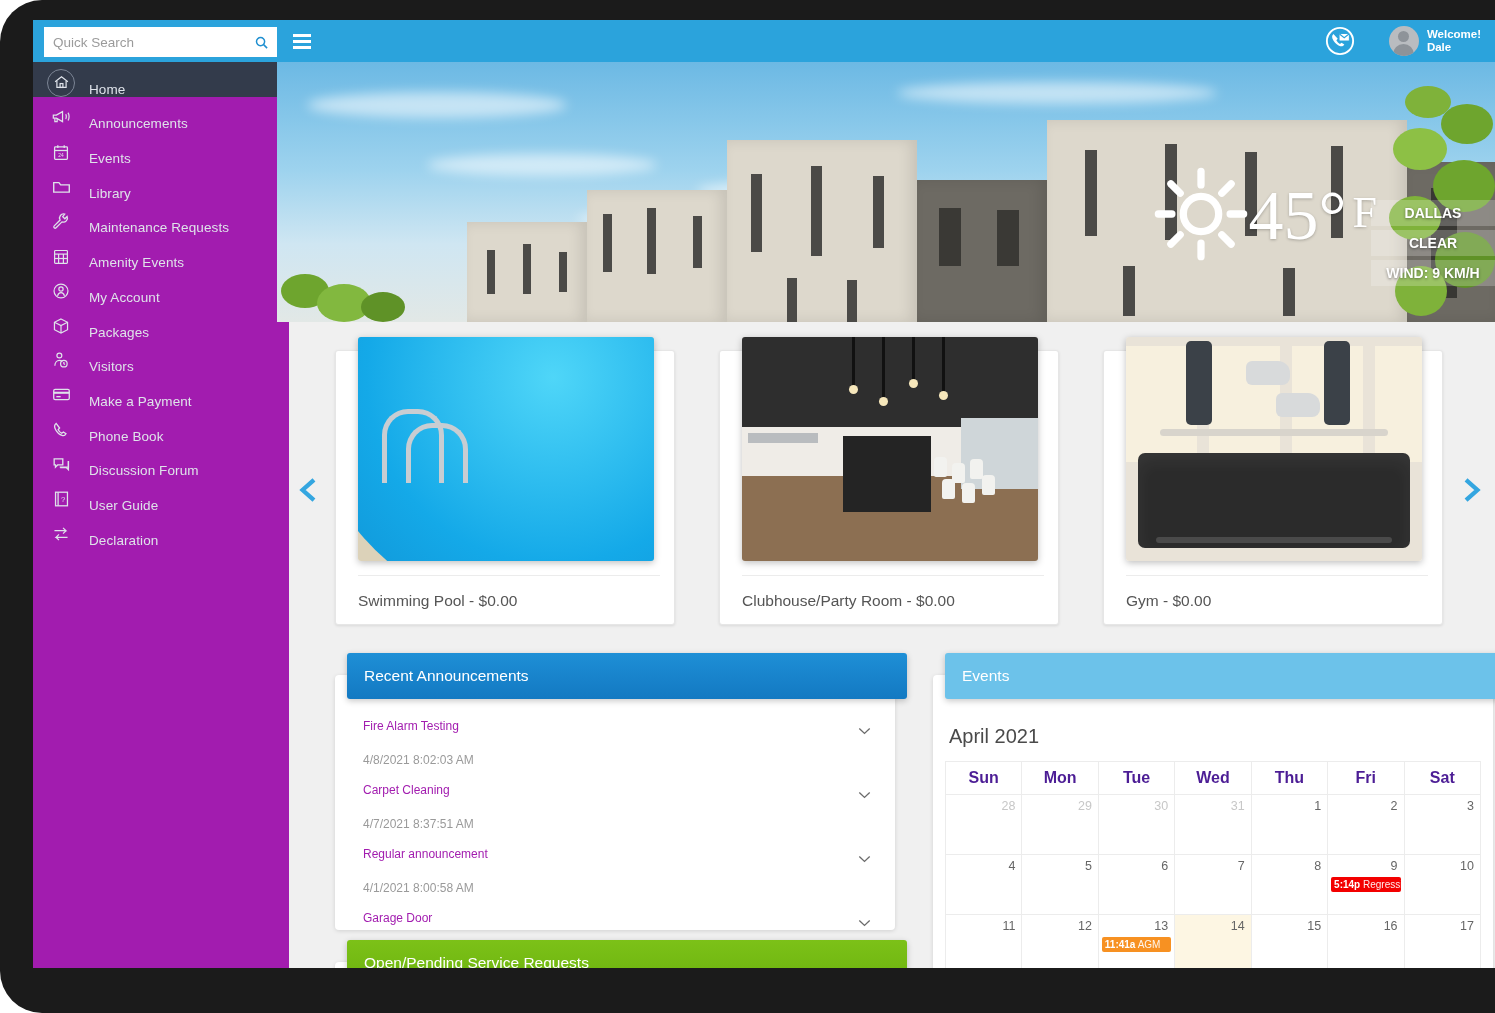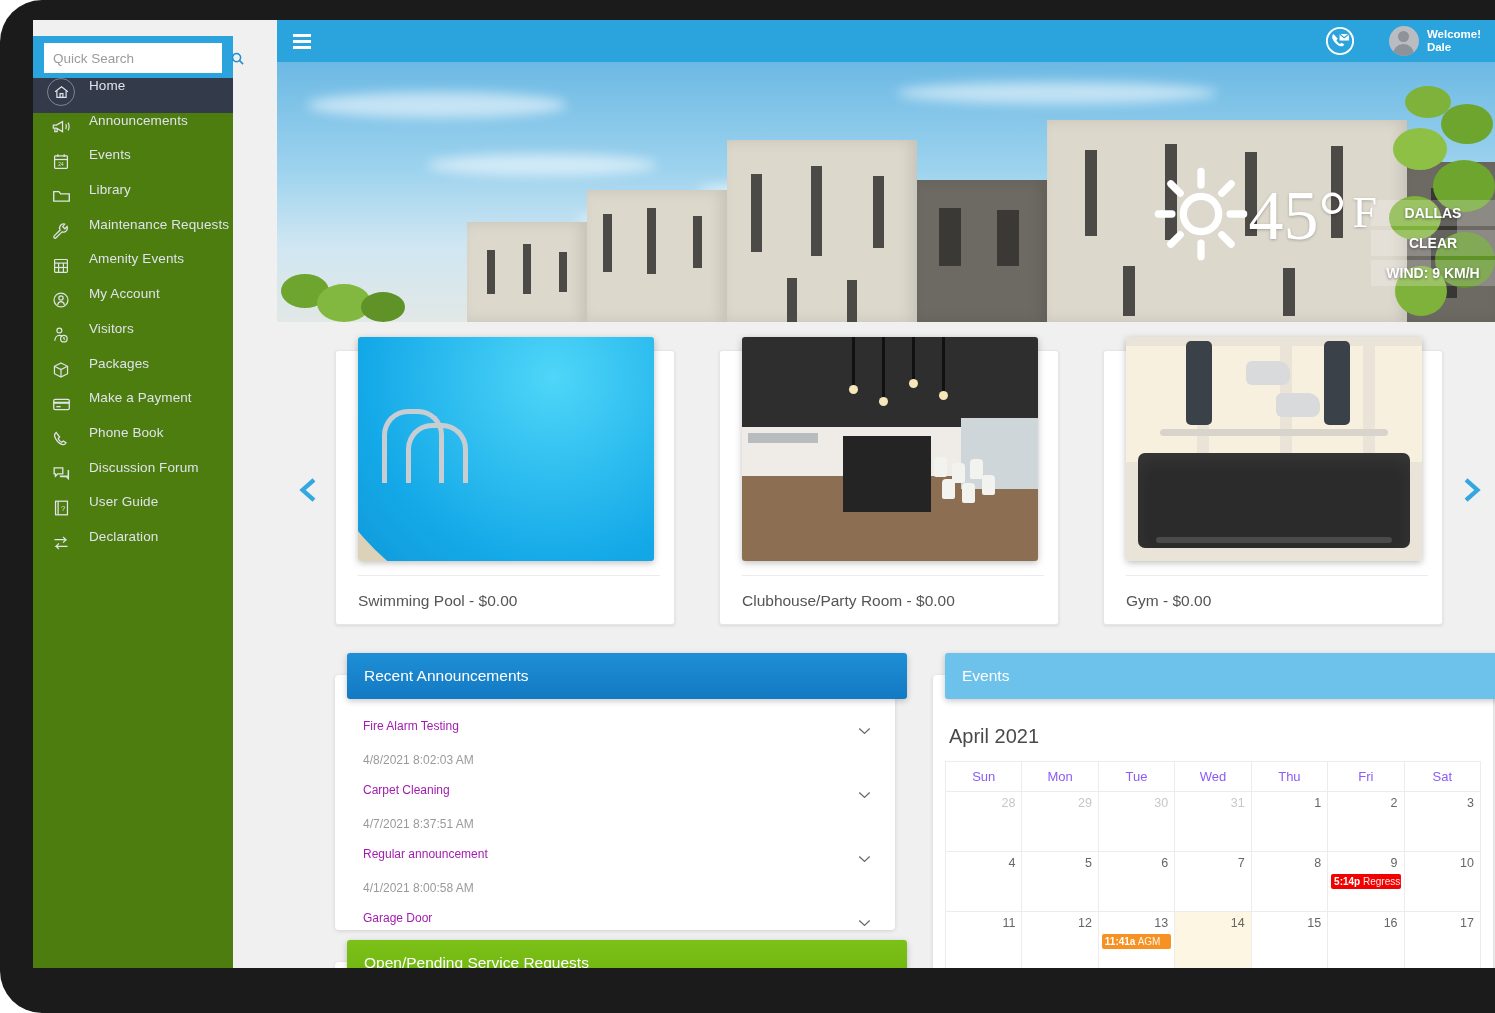--- a/index.html
+++ b/index.html
@@ -16,41 +16,40 @@
     border-radius: 42px 0 0 42px;
   }
   #viewport {
     position: absolute; left: 33px; top: 20px;
     width: 1462px; height: 948px;
     background: #f0f0f0;
     overflow: hidden;
   }
   
   #sidebar {
-    position: absolute; left: 0; top: 0; width: 200px; height: 948px;
-    background: #4d7c0f;
-    margin-top: 16px;
+    position: absolute; left: 0; top: 0; width: 256px; height: 948px;
+    background: #a21caf;
   }
   #search-wrap {
     height: 42px; background: #2ba3dc; padding: 7px 11px 7px 11px;
   }
   #search-box {
     position: relative; height: 30px; background: #ffffff;
     display: flex; align-items: center; padding: 0 9px;
   }
   #search-box input {
     border: 0; outline: 0; flex: 1; font-size: 13.5px;
     font-family: "Liberation Sans", sans-serif; color: #444;
     background: transparent;
   }
   #search-box input::placeholder { color: #9b9b9b; }
   .search-ico { width: 15px; height: 15px; flex: 0 0 15px; }
   .nav-list { list-style: none; }
   .nav-item {
-    display: flex; align-items: flex-start; height: 34.7px;
+    display: flex; align-items: flex-end; height: 34.7px;
     padding-left: 14px; cursor: pointer;
   }
   .nav-item.active { background: #333b4b; }
   .nav-ico {
     width: 28px; height: 28px; flex: 0 0 28px;
     display: flex; align-items: center; justify-content: center;
   }
   .nav-ico svg { display: block; }
   .nav-item.active .nav-ico {
     border: 1px solid #7c8595; border-radius: 50%;
@@ -219,21 +218,21 @@
   #ev-head { background: #6cc2ea; }
   #cal-month {
     position: absolute; left: 16px; top: 50px; font-size: 20px;
     color: #4a4a4a; font-weight: normal;
   }
   #cal {
     position: absolute; left: 12px; top: 86px; right: 12px;
     border-collapse: collapse; width: 536px; table-layout: fixed;
   }
   #cal th {
-    font-size: 13px; color: #8b5cf6; font-weight: normal; text-align: center;
+    font-size: 16px; color: #4c1d95; font-weight: bold; text-align: center;
     padding: 7px 0; border: 1px solid #ececec;
   }
   #cal td {
     height: 60px; border: 1px solid #ececec; vertical-align: top;
     text-align: right; padding: 4px 6px 0 4px; position: relative;
   }
   .dnum { font-size: 12.5px; color: #666; }
   .dnum.other { color: #c7c7c7; }
   td.today { background: #fdf6e3; }
   .ev-chip {
@@ -328,37 +327,37 @@
                 <circle cx="11" cy="11" r="8.5"></circle>
                 <circle cx="11" cy="8.5" r="2.6"></circle>
                 <path d="M6.8 17c.6-2.6 2.2-4 4.2-4s3.6 1.4 4.2 4"></path>
               </svg>
         </span>
         <span class="nav-label">My Account</span>
       </li>
       <li class="nav-item">
         <span class="nav-ico">
           <svg width="18" height="18" viewBox="0 0 22 22" fill="none" stroke="#dfe3ea" stroke-width="1.5">
+                <path d="M11 2.5l8 4v9l-8 4-8-4v-9z"></path>
+                <path d="M3 6.5l8 4 8-4"></path>
+                <line x1="11" y1="10.5" x2="11" y2="19.5"></line>
+              </svg>
+        </span>
+        <span class="nav-label">Packages</span>
+      </li>
+      <li class="nav-item">
+        <span class="nav-ico">
+          <svg width="18" height="18" viewBox="0 0 22 22" fill="none" stroke="#dfe3ea" stroke-width="1.5">
                 <circle cx="9" cy="5.5" r="3"></circle>
                 <path d="M3.5 18c0-4 2.5-6.5 5.5-6.5 1.4 0 2.6.5 3.6 1.4"></path>
                 <circle cx="14.5" cy="15.5" r="4"></circle>
                 <path d="M14.5 13.5v2l1.4 1"></path>
               </svg>
         </span>
         <span class="nav-label">Visitors</span>
-      </li>
-      <li class="nav-item">
-        <span class="nav-ico">
-          <svg width="18" height="18" viewBox="0 0 22 22" fill="none" stroke="#dfe3ea" stroke-width="1.5">
-                <path d="M11 2.5l8 4v9l-8 4-8-4v-9z"></path>
-                <path d="M3 6.5l8 4 8-4"></path>
-                <line x1="11" y1="10.5" x2="11" y2="19.5"></line>
-              </svg>
-        </span>
-        <span class="nav-label">Packages</span>
       </li>
       <li class="nav-item">
         <span class="nav-ico">
           <svg width="19" height="15" viewBox="0 0 22 17" fill="none" stroke="#dfe3ea" stroke-width="1.5">
                 <rect x="2" y="2.5" width="18" height="12" rx="1.6"></rect>
                 <line x1="2" y1="6.5" x2="20" y2="6.5" stroke-width="2.4"></line>
                 <line x1="5" y1="11" x2="10" y2="11"></line>
               </svg>
         </span>
         <span class="nav-label">Make a Payment</span>

